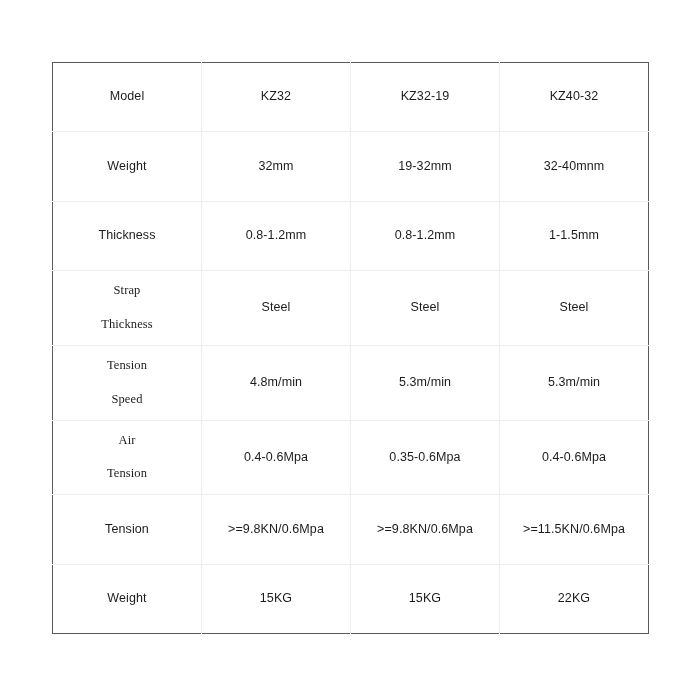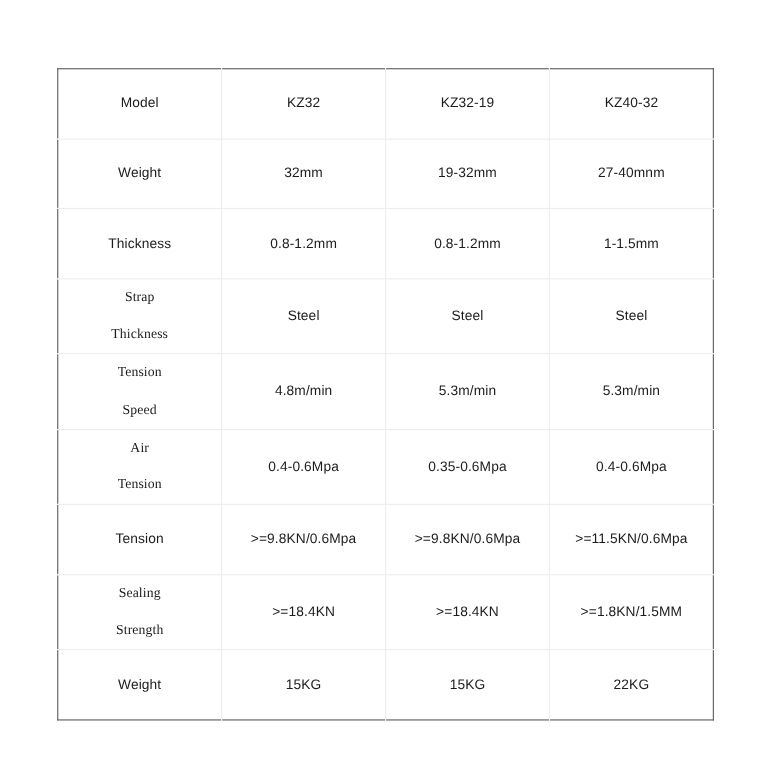--- a/index.html
+++ b/index.html
@@ -93,21 +93,21 @@
           <td>KZ32</td>
           <td>KZ32-19</td>
           <td>KZ40-32</td>
         </tr>
         <tr>
           <td>
             <span class="ln">Weight</span>
           </td>
           <td>32mm</td>
           <td>19-32mm</td>
-          <td>27-40mnm</td>
+          <td>32-40mnm</td>
         </tr>
         <tr>
           <td>
             <span class="ln">Thickness</span>
           </td>
           <td>0.8-1.2mm</td>
           <td>0.8-1.2mm</td>
           <td>1-1.5mm</td>
         </tr>
         <tr>
@@ -139,29 +139,20 @@
         </tr>
         <tr>
           <td>
             <span class="ln">Tension</span>
           </td>
           <td>&gt;=9.8KN/0.6Mpa</td>
           <td>&gt;=9.8KN/0.6Mpa</td>
           <td>&gt;=11.5KN/0.6Mpa</td>
         </tr>
         <tr>
-          <td class="two-line">
-            <span class="ln">Sealing</span>
-            <span class="ln">Strength</span>
-          </td>
-          <td>&gt;=18.4KN</td>
-          <td>&gt;=18.4KN</td>
-          <td>&gt;=1.8KN/1.5MM</td>
-        </tr>
-        <tr>
           <td>
             <span class="ln">Weight</span>
           </td>
           <td>15KG</td>
           <td>15KG</td>
           <td>22KG</td>
         </tr>
       </tbody>
   </table>
 </div>

